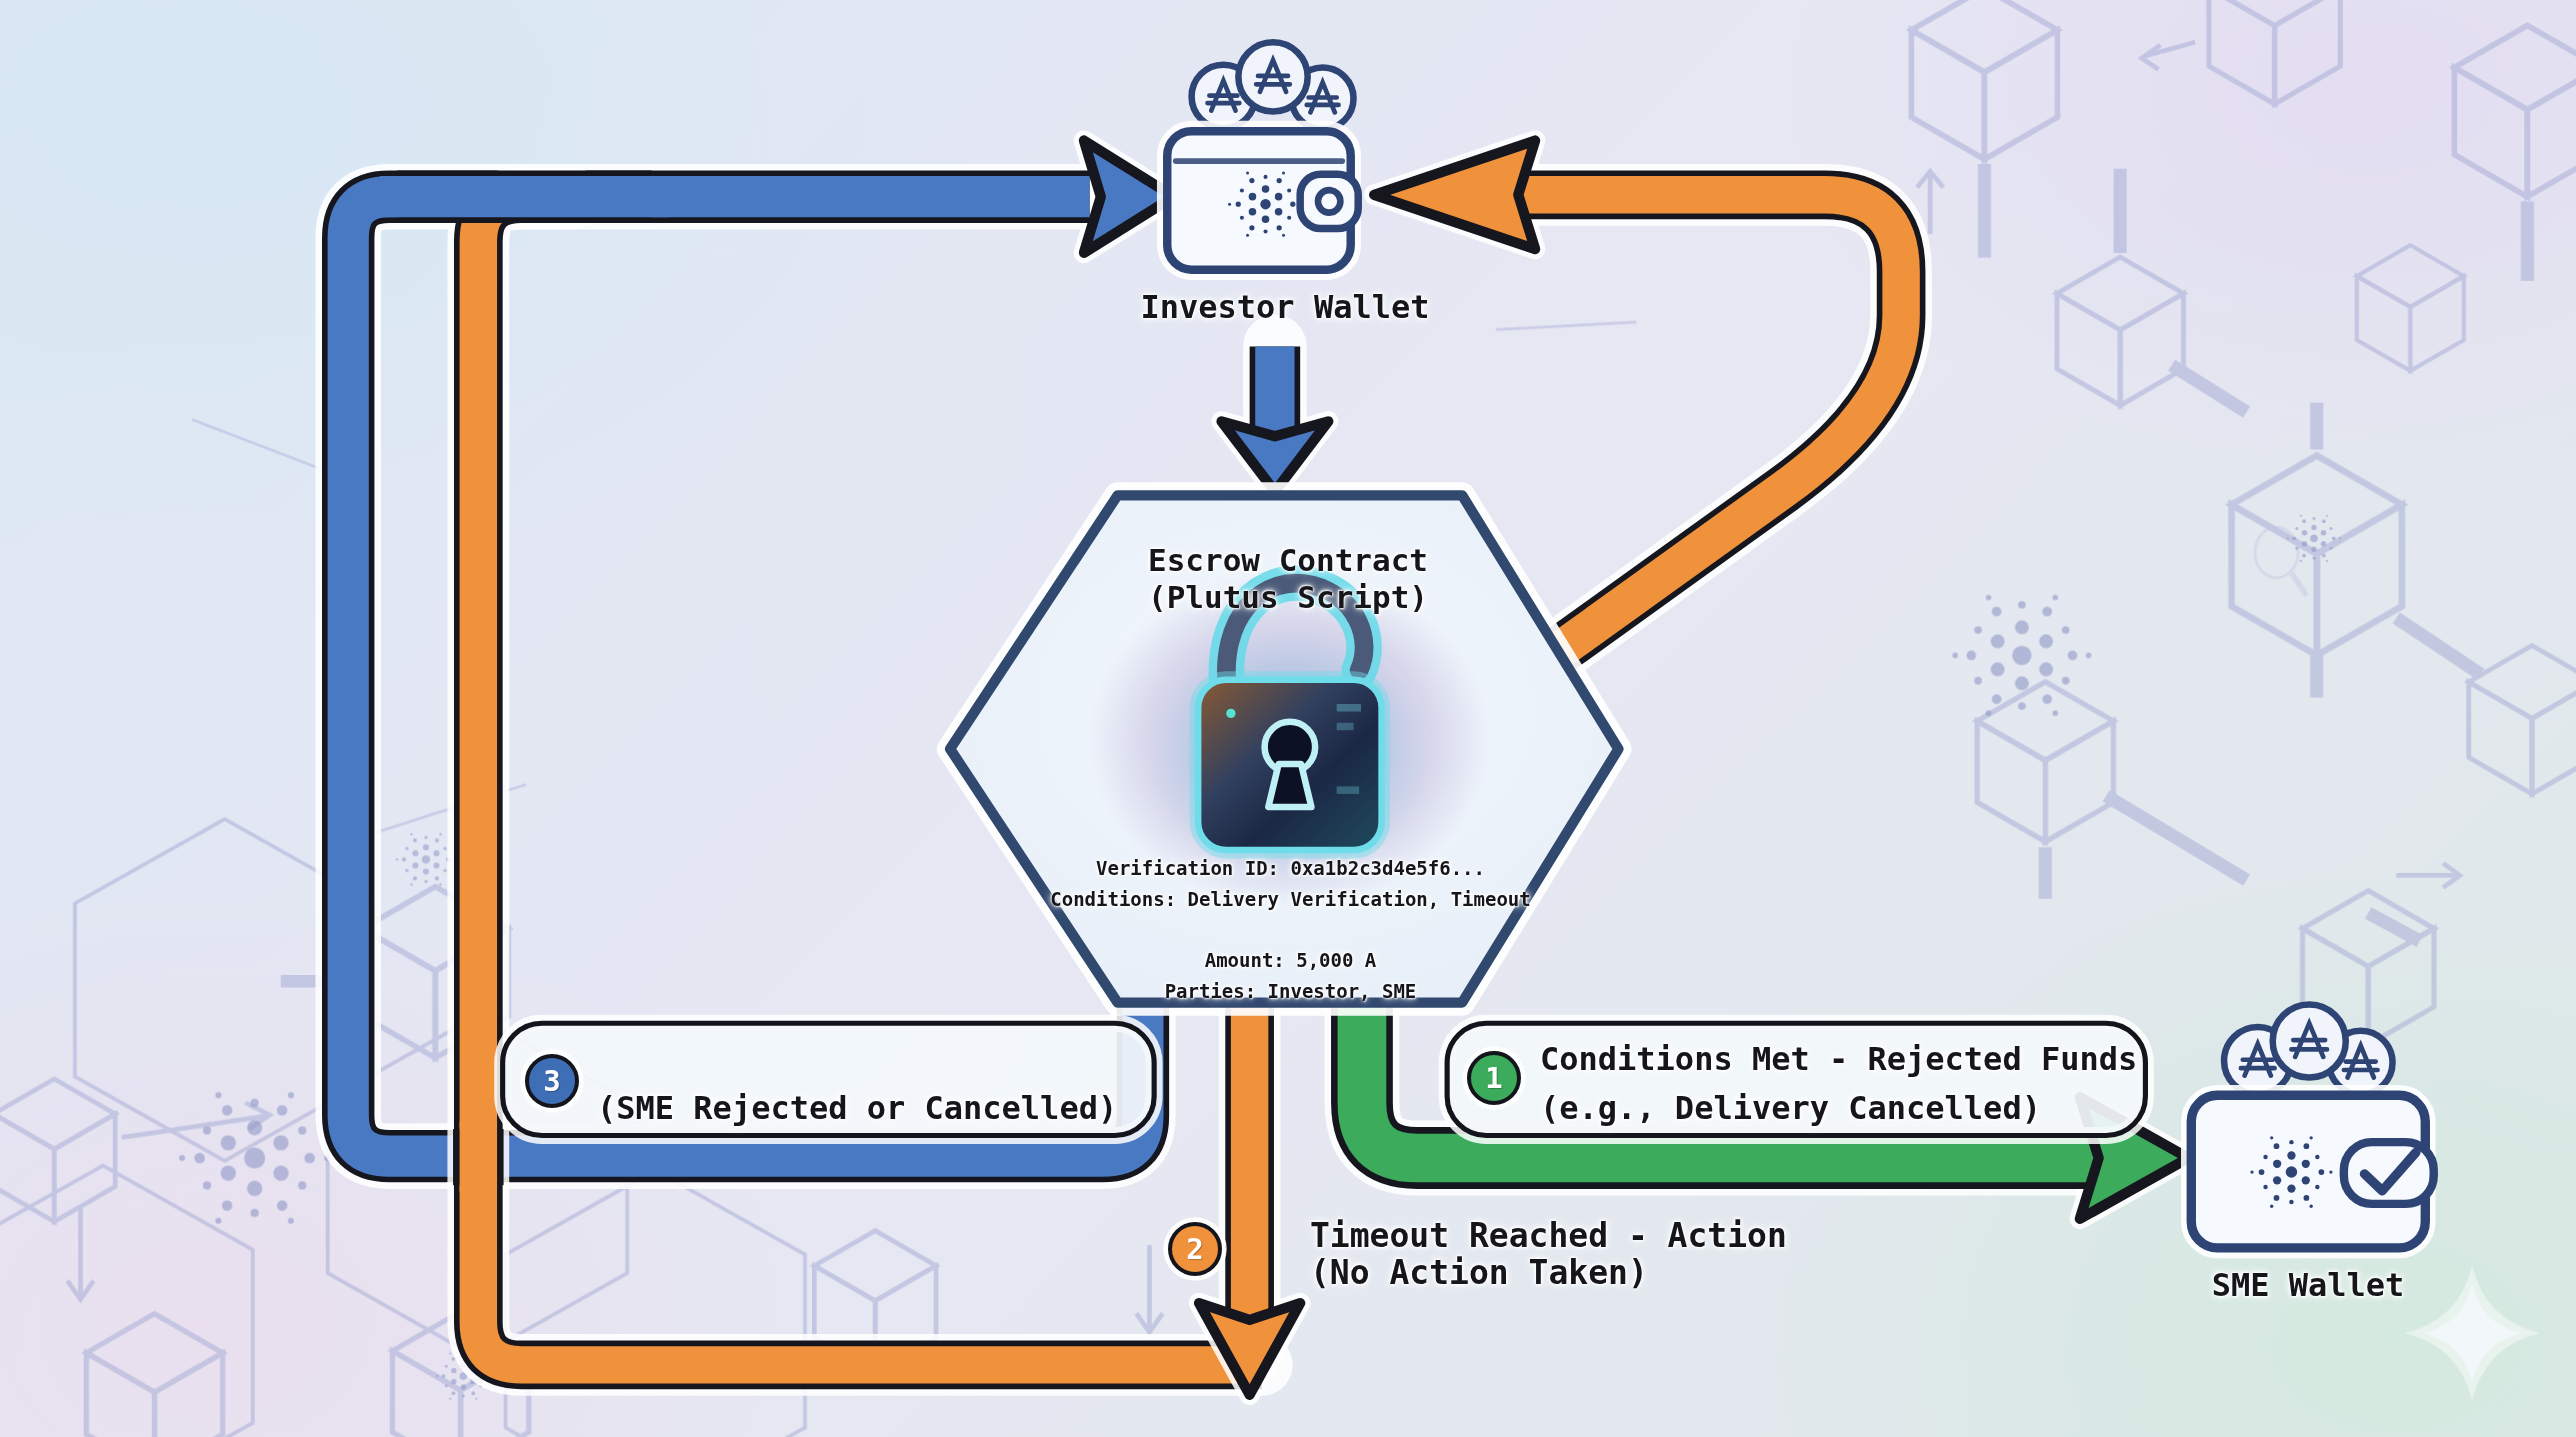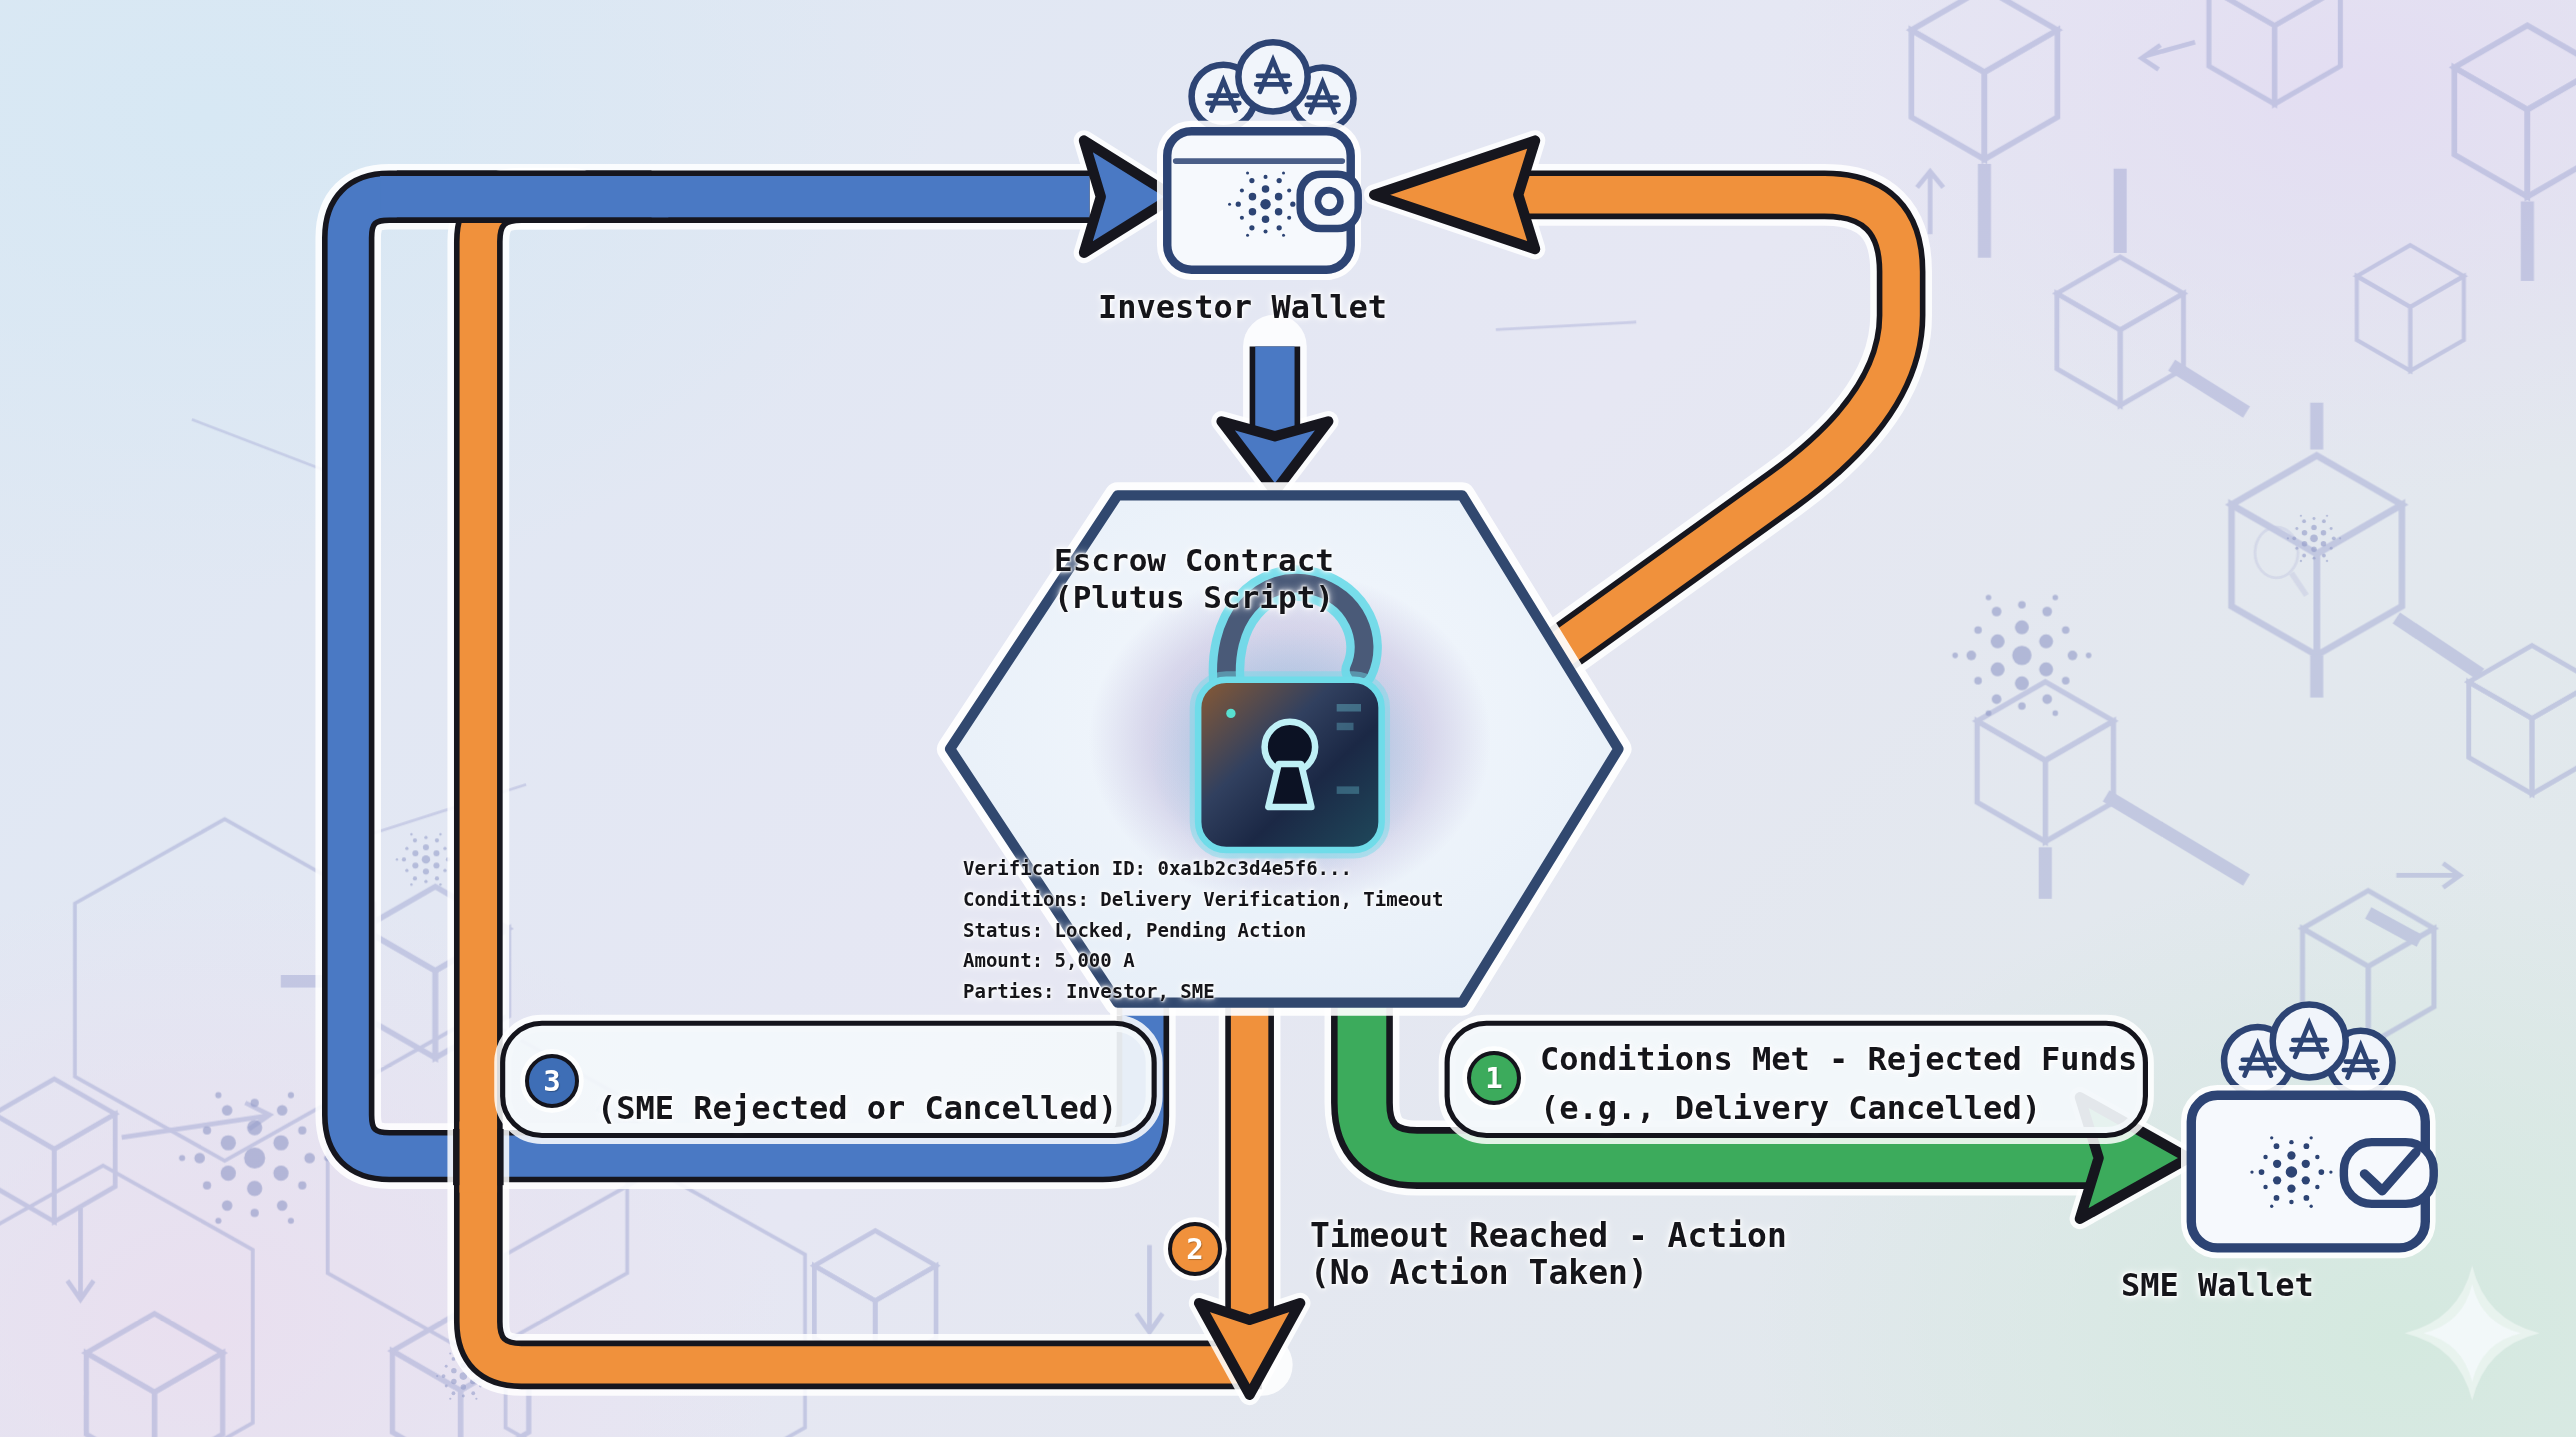--- a/index.html
+++ b/index.html
@@ -11,21 +11,21 @@
       radial-gradient(1030px 768px at 93% 93%, #d4e9df 0%, rgba(212,233,223,0) 62%),
       radial-gradient(983px 674px at 92% 6%, #e3ddf2 0%, rgba(227,221,242,0) 60%),
       radial-gradient(1170px 768px at 8% 8%, #d7e8f4 0%, rgba(215,232,244,0) 62%),
       linear-gradient(135deg,#dde8f3 0%,#e6e7f3 50%,#dfe9e9 100%);
   }
   svg{position:absolute;left:0;top:0;}
   .txt{
     position:absolute;color:#15151a;font-weight:bold;white-space:pre;
     text-shadow:0 0 5.6px #fff,0 0 9.4px rgba(255,255,255,.95),0.9px 0.9px 1.9px rgba(255,255,255,.9),-0.9px -0.9px 1.9px rgba(255,255,255,.9);
   }
-  .center{text-align:left;}
+  .center{text-align:center;}
   .badge{
     position:absolute;width:54px;height:54px;box-sizing:border-box;border-radius:50%;
     border:4.7px solid #14141c;box-shadow:0 0 0 4.7px rgba(255,255,255,.9);
     display:flex;align-items:center;justify-content:center;
     color:#fff;font-weight:bold;font-size:29px;text-shadow:0.9px 0.9px 0.9px rgba(0,0,0,.25);
   }
   .badge-blue{background:#3e6eb6;}
   .badge-orange{background:#f0913c;}
   .badge-green{background:#3cab5c;}
   .halo{fill:none;stroke:#ffffff;stroke-opacity:.85;stroke-linejoin:round;stroke-linecap:round;}
@@ -444,21 +444,20 @@
 </svg>
 
 <div class="txt center" style="left:1098px;top:288px;width:374px;font-size:32px">Investor Wallet</div>
 <div class="txt center" style="left:2121px;top:1266px;width:374px;font-size:32px">SME Wallet</div>
 
 <div class="txt center" style="left:1054px;top:542px;width:468px;font-size:31px">Escrow Contract</div>
 <div class="txt center" style="left:1054px;top:579px;width:468px;font-size:31px">(Plutus Script)</div>
 
 <div class="txt center" style="left:963px;top:853px;width:655px;font-size:19px;line-height:31px">Verification ID: 0xa1b2c3d4e5f6...</div>
 <div class="txt center" style="left:963px;top:884px;width:655px;font-size:19px;line-height:31px">Conditions: Delivery Verification, Timeout</div>
-<div class="txt center" style="left:963px;top:915px;width:655px;font-size:19px;line-height:31px">Status: Locked, Pending Action</div>
 <div class="txt center" style="left:963px;top:945px;width:655px;font-size:19px;line-height:31px">Amount: 5,000 A</div>
 <div class="txt center" style="left:963px;top:976px;width:655px;font-size:19px;line-height:31px">Parties: Investor, SME</div>
 
 <div class="badge badge-green" style="left:1467px;top:1051px">
       <span>1</span>
     </div>
 <div class="txt" style="left:1540px;top:1040px;font-size:32px">Conditions Met - Rejected Funds</div>
 <div class="txt" style="left:1540px;top:1089px;font-size:32px">(e.g., Delivery Cancelled)</div>
 
 <div class="badge badge-orange" style="left:1168px;top:1222px">

